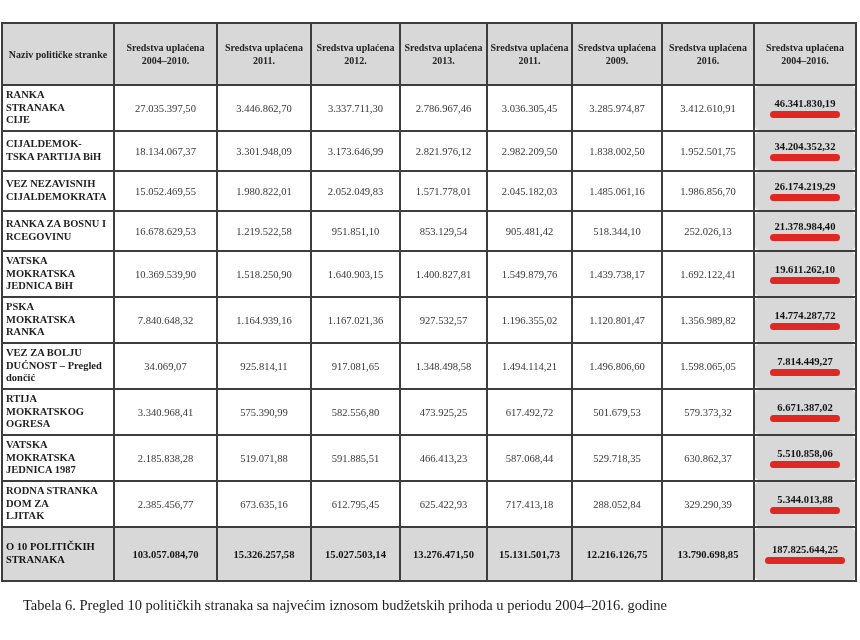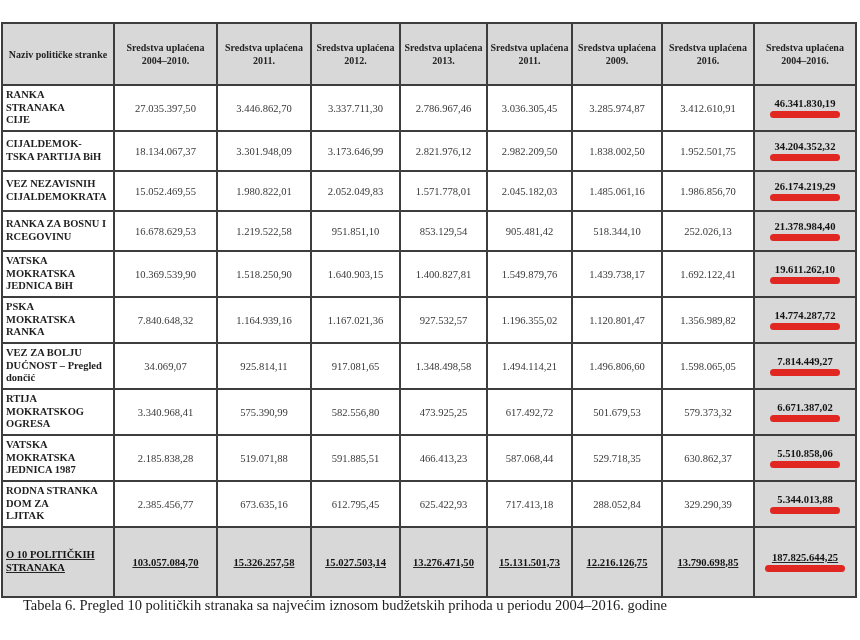--- a/index.html
+++ b/index.html
@@ -23,25 +23,25 @@
     text-align:center;height:62px;padding:2px 2px;line-height:1.3;
   }
   td.name{
     font-weight:bold;font-size:10.5px;text-align:left;
     padding:2px 2px 2px 3px;line-height:1.22;color:#1e1e1e;
   }
   td.val{
     font-size:10.6px;text-align:center;padding:2px 3px;color:#383838;
   }
   td.hl{
-    background:var(--header-bg);font-weight:bold;color:#141414;
+    background:var(--header-bg);font-weight:bold;color:#141414;border-radius:8px;
   }
   .rh3{height:46px;}
   .rh2{height:40px;margin-left:39px;}
-  tr.total-row{height:70px;text-decoration:underline;}
+  tr.total-row{height:54px;}
   tr.total-row td{background:var(--header-bg);font-weight:bold;color:#141414;}
   .mark{
     width:70px;height:7px;background:var(--red-mark);
     border-radius:4px;margin:2px auto 0;
   }
   tr.total-row .mark{width:80px;}
   .caption{
     position:absolute;top:597px;left:0;width:690px;
     text-align:center;font-size:14.5px;color:#1c1c1c;
   }

